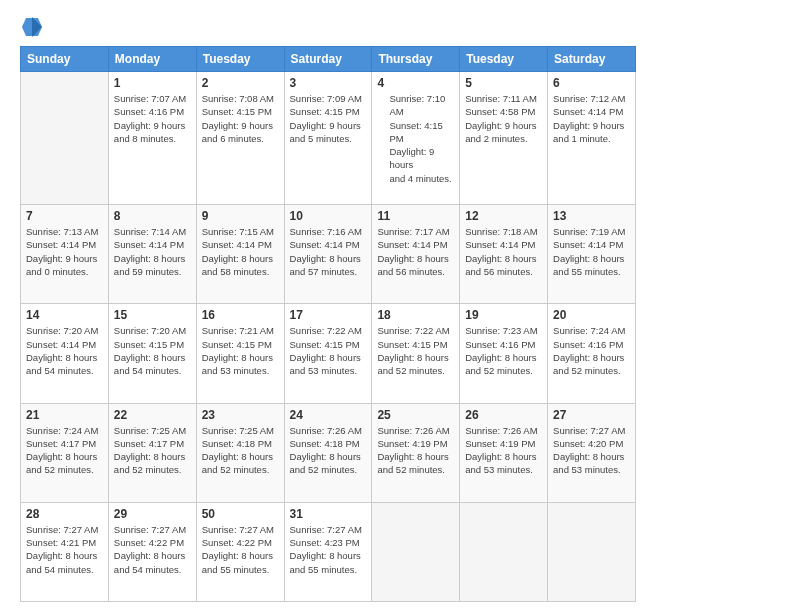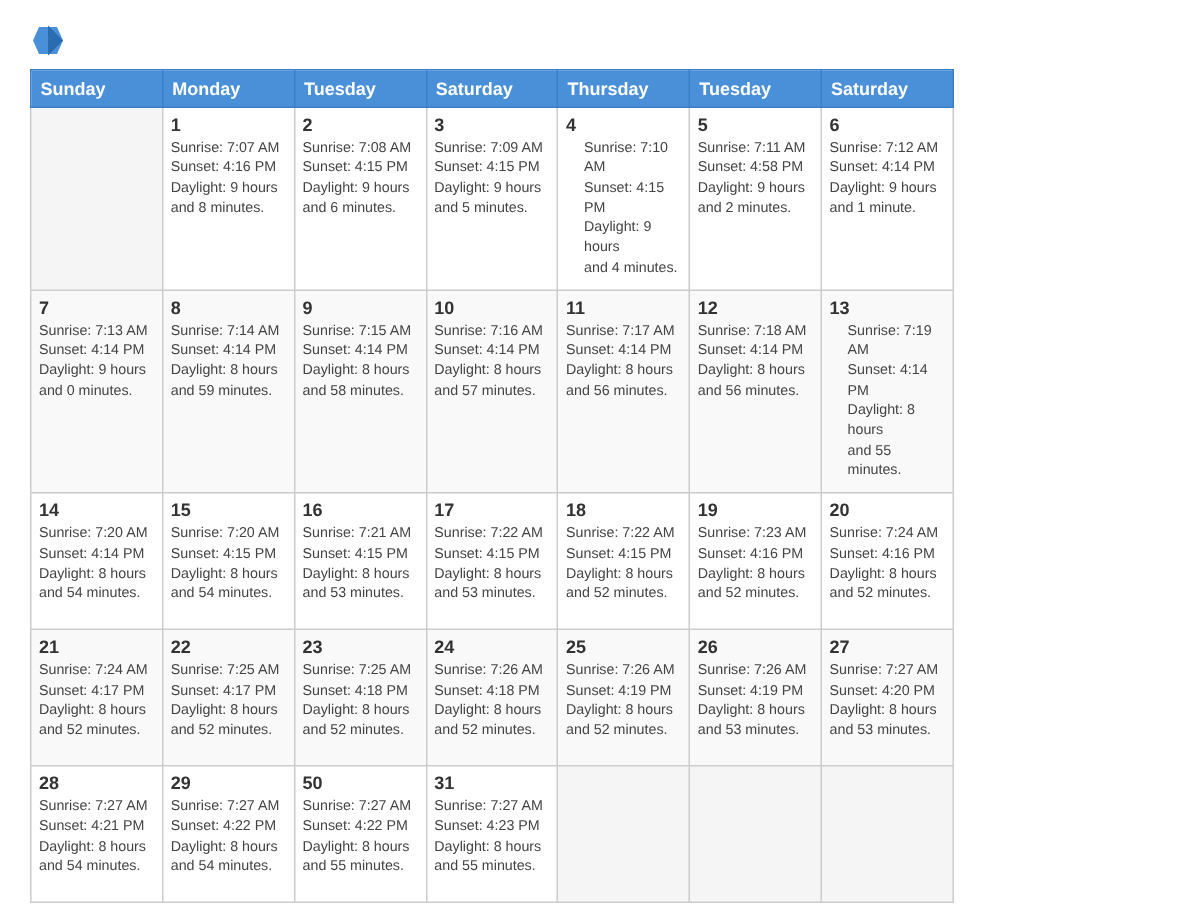--- a/index.html
+++ b/index.html
@@ -219,21 +219,21 @@
           </td>
           <td>
             <div class="day-number">12</div>
             <div class="day-info" style="white-space: pre-line;">Sunrise: 7:18 AM
 Sunset: 4:14 PM
 Daylight: 8 hours
 and 56 minutes.</div>
           </td>
           <td>
             <div class="day-number">13</div>
-            <div class="day-info" style="white-space: pre-line; margin-left: 12px;">Sunrise: 7:19 AM
+            <div class="day-info" style="white-space: pre-line;">Sunrise: 7:19 AM
 Sunset: 4:14 PM
 Daylight: 8 hours
 and 55 minutes.</div>
           </td>
         </tr>
         <tr>
           <td>
             <div class="day-number">14</div>
             <div class="day-info" style="white-space: pre-line;">Sunrise: 7:20 AM
 Sunset: 4:14 PM

